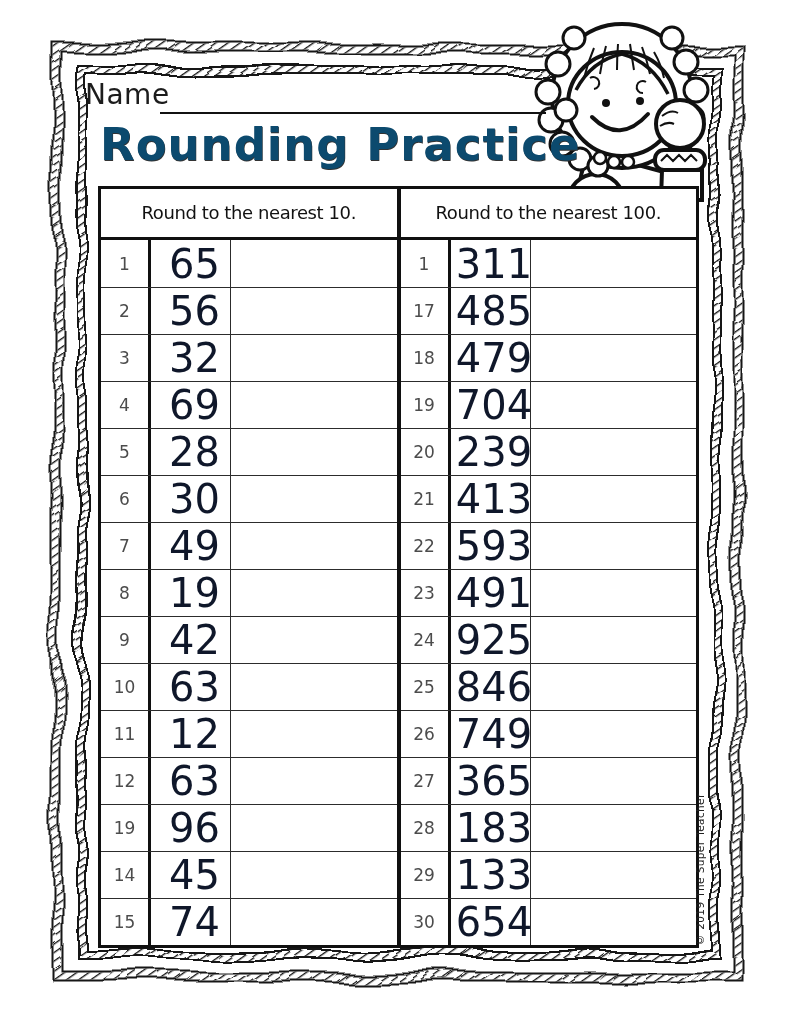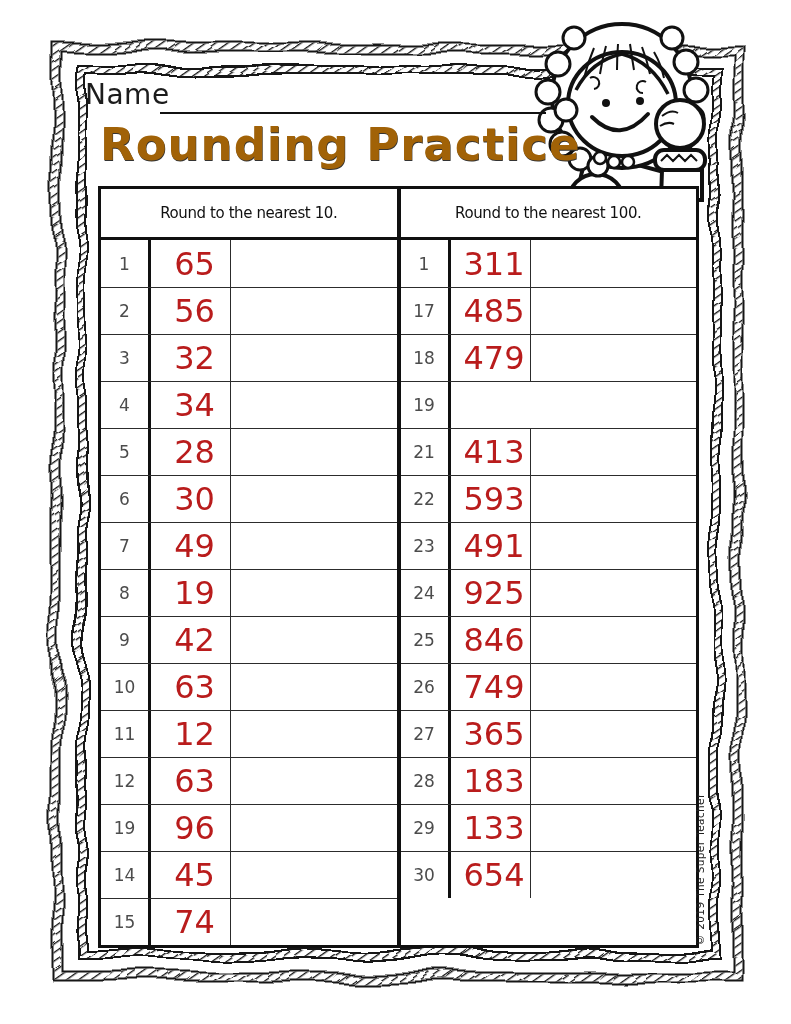--- a/index.html
+++ b/index.html
@@ -16,51 +16,51 @@
     position:absolute;left:85px;top:78px;z-index:3;
     font-size:28px;color:#1c1c1c;letter-spacing:0.5px;
   }
   .name-line{
     position:absolute;left:160px;top:112px;width:386px;z-index:3;
     border-top:2.6px solid #111;
   }
   
   .title{
     position:absolute;left:100px;top:118px;z-index:3;
-    font-size:45px;font-weight:bold;letter-spacing:1px;color:#a16207;
+    font-size:45px;font-weight:bold;letter-spacing:1px;color:#0c4a6e;
     text-shadow:0.5px 0.5px 0 #333;
   }
   
   .sheet{
     position:absolute;left:98px;top:186px;z-index:3;
     width:595px;background:#fff;
     border:3.5px solid #101010;
     display:flex;
   }
   .half{display:flex;flex-direction:column;width:50%;}
   .half.left{border-right:4px solid #101010;}
   .hcell{
     height:48px;line-height:48px;text-align:center;
     border-bottom:3px solid #101010;
-    font-size:15px;letter-spacing:-0.4px;color:#111;
+    font-size:18px;letter-spacing:-0.4px;color:#111;
     white-space:nowrap;overflow:hidden;
   }
   .rows{display:flex;flex-direction:column;}
   .row{display:flex;height:47px;box-sizing:border-box;}
   .row + .row{border-top:1.7px solid #2c2c2c;}
   .cell{display:flex;align-items:center;box-sizing:border-box;height:100%;}
   .numcell{
     width:50px;justify-content:center;
     border-right:3.5px solid #101010;
     font-size:17px;color:#4c4c4c;
   }
   .valcell{
     width:80px;justify-content:center;
     border-right:1.7px solid #2c2c2c;
-    font-size:32px;color:#b91c1c;padding-left:8px;
+    font-size:40px;color:#0f172a;padding-left:8px;
   }
   .anscell{flex:1;}
   
   .copyright{
     position:absolute;left:694px;top:810px;height:136px;z-index:3;
     writing-mode:vertical-rl;transform:rotate(180deg);
     font-size:10.5px;color:#222;letter-spacing:0.4px;white-space:nowrap;
   }
 </style>
 </head>
@@ -173,21 +173,21 @@
           <div class="cell valcell">56</div>
           <div class="cell anscell"></div>
         </div>
           <div class="row">
           <div class="cell numcell">3</div>
           <div class="cell valcell">32</div>
           <div class="cell anscell"></div>
         </div>
           <div class="row">
           <div class="cell numcell">4</div>
-          <div class="cell valcell">34</div>
+          <div class="cell valcell">69</div>
           <div class="cell anscell"></div>
         </div>
           <div class="row">
           <div class="cell numcell">5</div>
           <div class="cell valcell">28</div>
           <div class="cell anscell"></div>
         </div>
           <div class="row">
           <div class="cell numcell">6</div>
           <div class="cell valcell">30</div>
@@ -254,20 +254,26 @@
           <div class="cell valcell">485</div>
           <div class="cell anscell"></div>
         </div>
           <div class="row">
           <div class="cell numcell">18</div>
           <div class="cell valcell">479</div>
           <div class="cell anscell"></div>
         </div>
           <div class="row">
           <div class="cell numcell">19</div>
+          <div class="cell valcell">704</div>
+          <div class="cell anscell"></div>
+        </div>
+          <div class="row">
+          <div class="cell numcell">20</div>
+          <div class="cell valcell">239</div>
           <div class="cell anscell"></div>
         </div>
           <div class="row">
           <div class="cell numcell">21</div>
           <div class="cell valcell">413</div>
           <div class="cell anscell"></div>
         </div>
           <div class="row">
           <div class="cell numcell">22</div>
           <div class="cell valcell">593</div>

